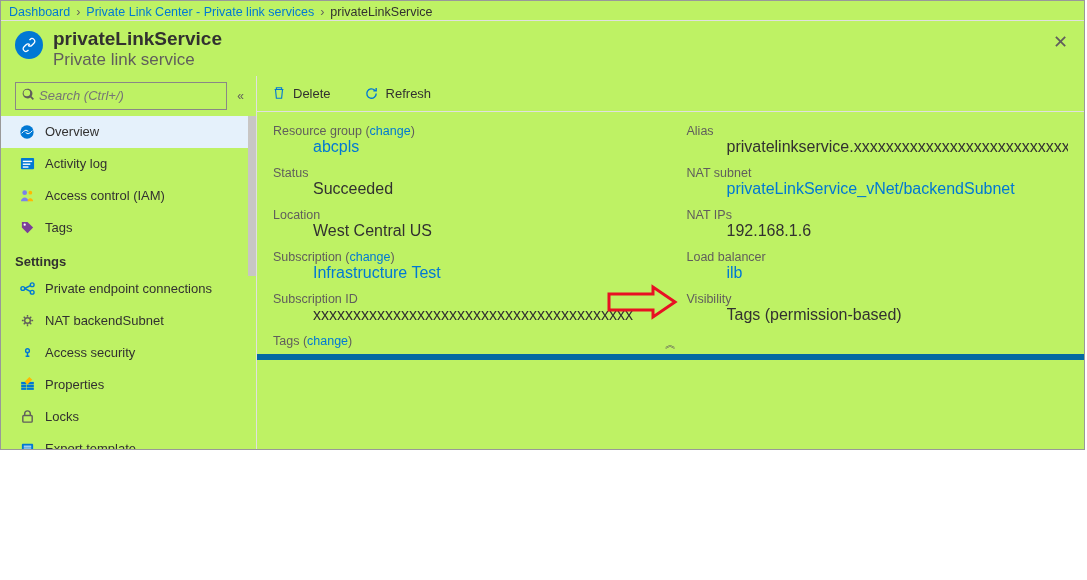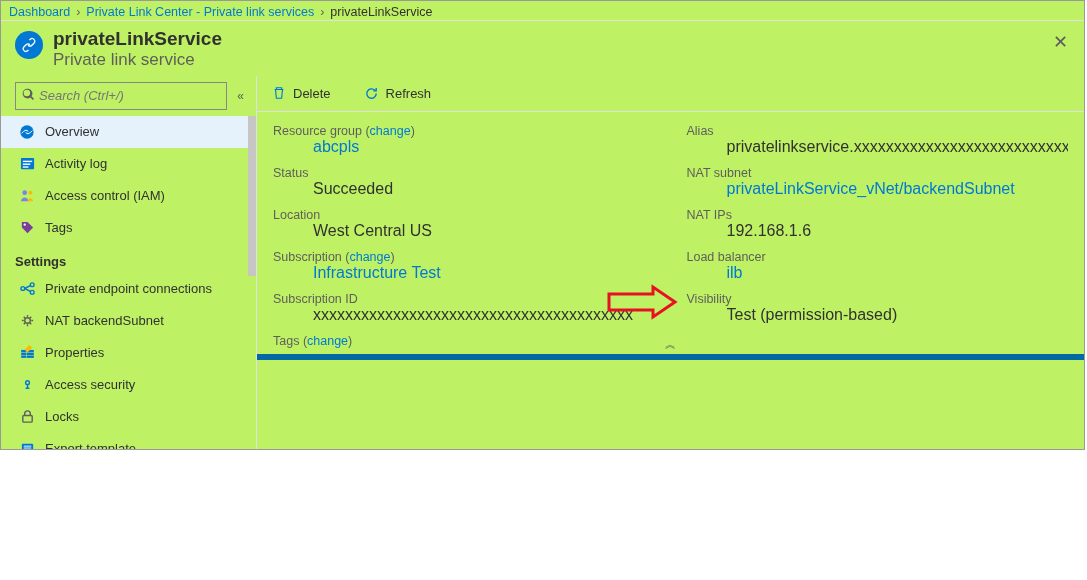--- a/index.html
+++ b/index.html
@@ -167,43 +167,43 @@
                 <circle cx="8" cy="8" r="3"></circle>
                 <path d="M2 8h2M12 8h2M8 2v2M8 12v2M4 4l1.5 1.5M12 4l-1.5 1.5M4 12l1.5-1.5M12 12l-1.5-1.5"></path>
               </svg>
           </span>
           <span>NAT backendSubnet</span>
         </div>
 
         <div class="nav-item">
           <span class="icon">
             <svg width="15" height="15" viewBox="0 0 16 16" fill="none" stroke="#0078d4" stroke-width="1.5">
+                <path d="M8 8a2 2 0 1 0 0-4 2 2 0 0 0 0 4zM8 8v4m-2 0h4"></path>
+              </svg>
+          </span>
+          <span>Access security</span>
+        </div>
+
+        <div class="nav-item">
+          <span class="icon">
+            <svg width="15" height="15" viewBox="0 0 16 16" fill="none" stroke="#0078d4" stroke-width="1.5">
                 <rect x="2" y="6" width="4" height="1"></rect>
                 <rect x="2" y="9" width="4" height="1"></rect>
                 <rect x="2" y="12" width="4" height="1"></rect>
                 <rect x="8" y="6" width="6" height="1"></rect>
                 <rect x="8" y="9" width="6" height="1"></rect>
                 <rect x="8" y="12" width="6" height="1"></rect>
                 <path d="M10 1l2 2-4 4-2-2z" fill="#ffb900" stroke="#ffb900"></path>
               </svg>
           </span>
           <span>Properties</span>
         </div>
 
         <div class="nav-item">
           <span class="icon">
-            <svg width="15" height="15" viewBox="0 0 16 16" fill="none" stroke="#0078d4" stroke-width="1.5">
-                <path d="M8 8a2 2 0 1 0 0-4 2 2 0 0 0 0 4zM8 8v4m-2 0h4"></path>
-              </svg>
-          </span>
-          <span>Access security</span>
-        </div>
-
-        <div class="nav-item">
-          <span class="icon">
             <svg width="15" height="15" viewBox="0 0 16 16" fill="none" stroke="#605e5c" stroke-width="1.5">
                 <rect x="3" y="7" width="10" height="7" rx="1"></rect>
                 <path d="M5 7V5a3 3 0 0 1 6 0v2"></path>
               </svg>
           </span>
           <span>Locks</span>
         </div>
 
         <div class="nav-item">
           <span class="icon">
@@ -300,21 +300,21 @@
           <div class="field">
             <div class="label">NAT IPs</div>
             <div class="value">192.168.1.6</div>
           </div>
           <div class="field">
             <div class="label">Load balancer</div>
             <div class="value link">ilb</div>
           </div>
           <div class="field">
             <div class="label">Visibility</div>
-            <div class="value">Test (permission-based)</div>
+            <div class="value">Tags (permission-based)</div>
           </div>
         </div>
 
         <div class="collapse-caret">︽</div>
       </div>
     </div>
   </div>
 </div>
 
 <svg class="arrow-annot" width="75" height="36">

